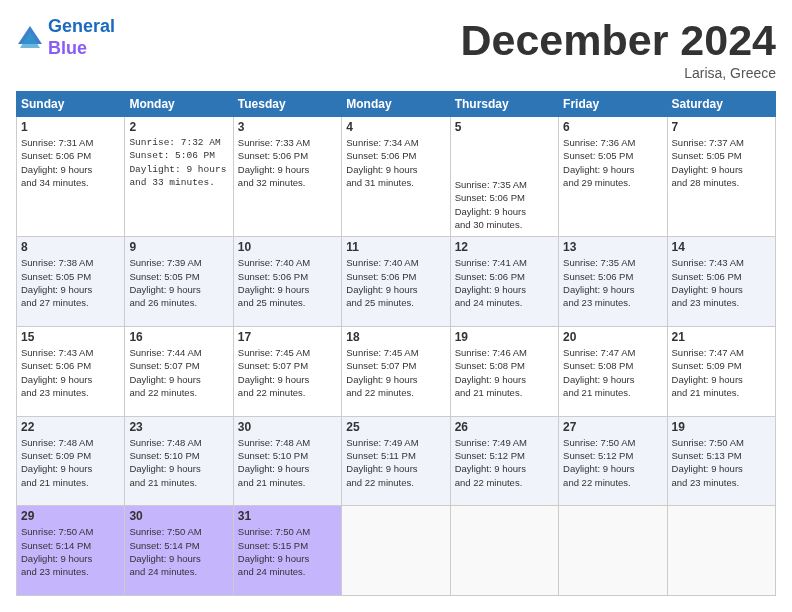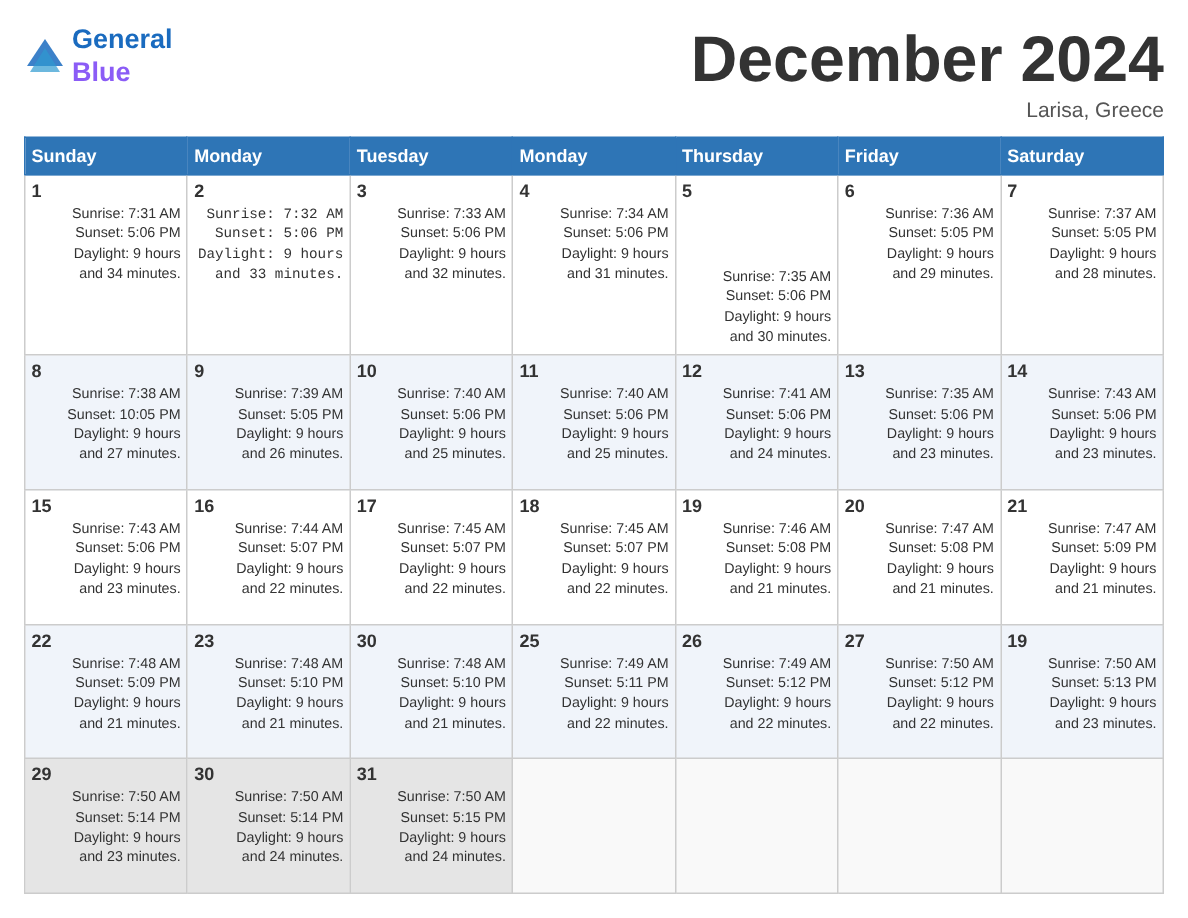--- a/index.html
+++ b/index.html
@@ -75,31 +75,30 @@
       padding: 3px 4px;
       font-size: 9.5px;
       color: #333;
       height: 88px;
       background: #fff;
     }
     .calendar tr:nth-child(even) td {
       background: #f0f4fa;
     }
     .calendar tr:last-child td {
-      background: #e5e5e5;
+      background: #c4b5fd;
     }
     .day-num {
       font-size: 12px;
       font-weight: bold;
       display: block;
       margin-bottom: 2px;
     }
     .cell-text {
       line-height: 1.4;
-      text-align: right;
     }
     .empty-cell {
       background: #f9f9f9 !important;
     }
   </style>
 </head>
 <body>
 
 <div class="page">
   <div class="header">
@@ -180,21 +179,21 @@
             <div class="cell-text" style="white-space: pre-line;">Sunrise: 7:37 AM
 Sunset: 5:05 PM
 Daylight: 9 hours
 and 28 minutes.</div>
           </td>
         </tr>
         <tr>
           <td>
             <span class="day-num">8</span>
             <div class="cell-text" style="white-space: pre-line;">Sunrise: 7:38 AM
-Sunset: 10:05 PM
+Sunset: 5:05 PM
 Daylight: 9 hours
 and 27 minutes.</div>
           </td>
           <td>
             <span class="day-num">9</span>
             <div class="cell-text" style="white-space: pre-line;">Sunrise: 7:39 AM
 Sunset: 5:05 PM
 Daylight: 9 hours
 and 26 minutes.</div>
           </td>

